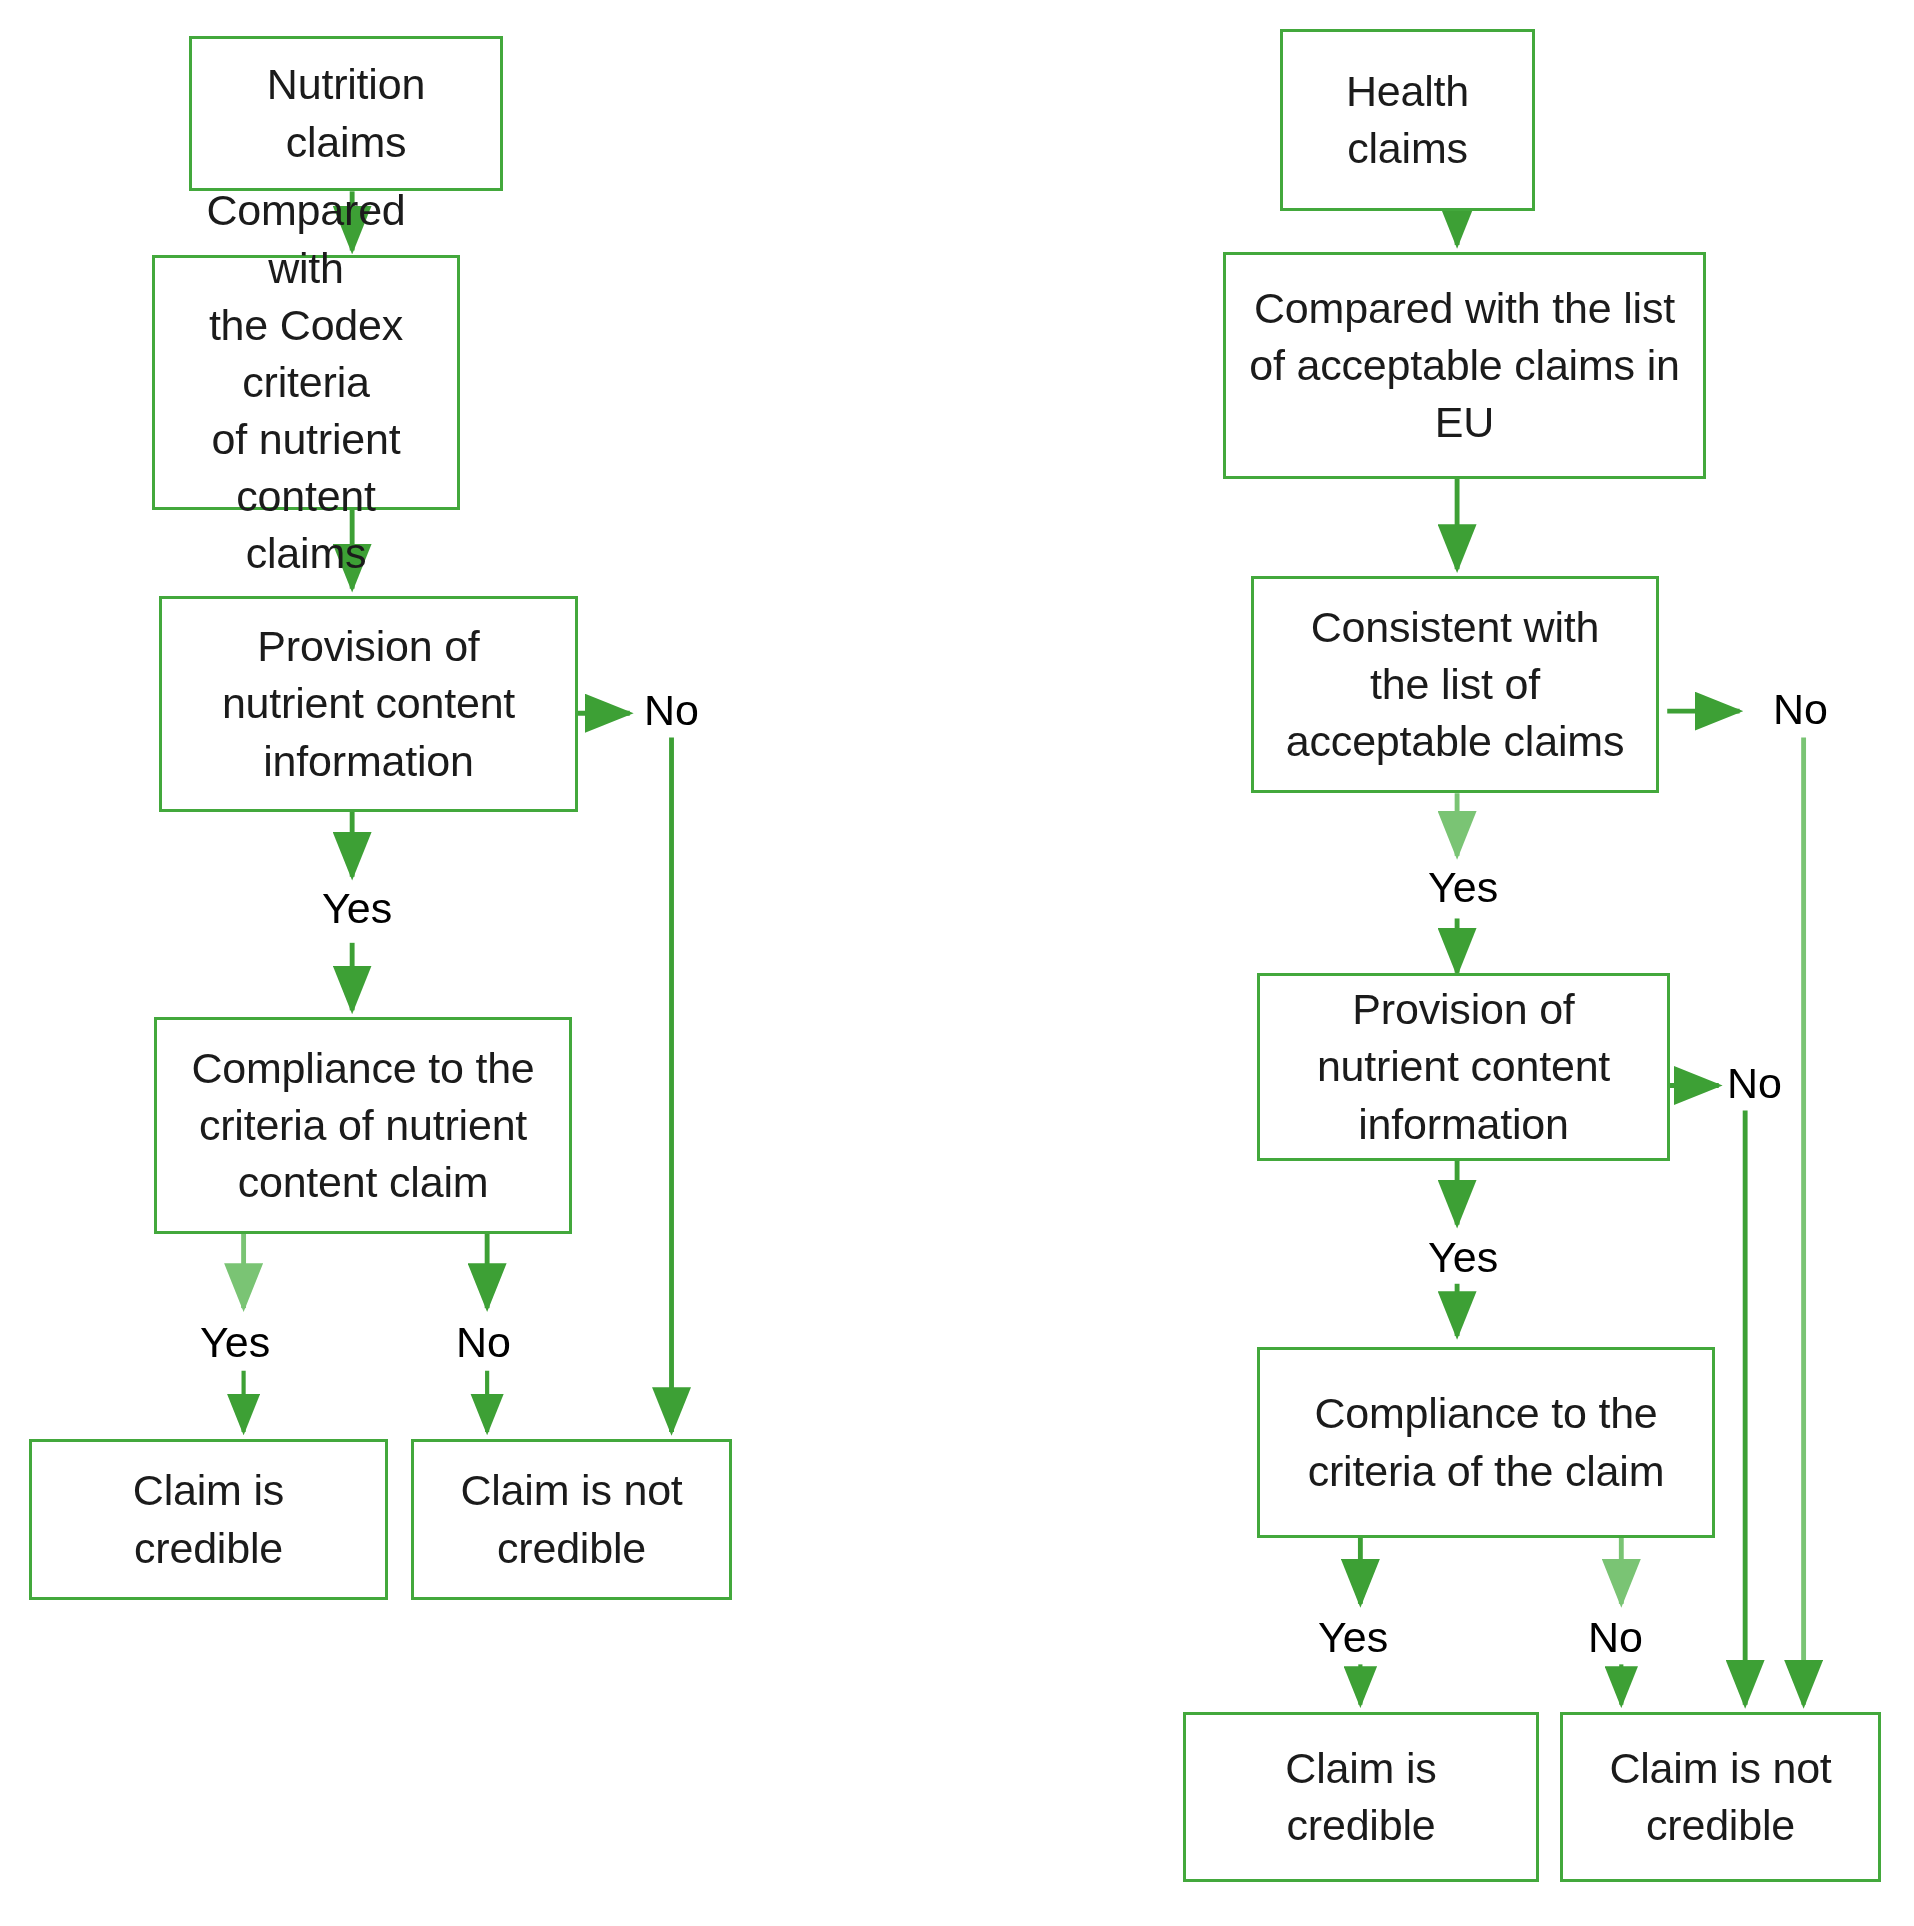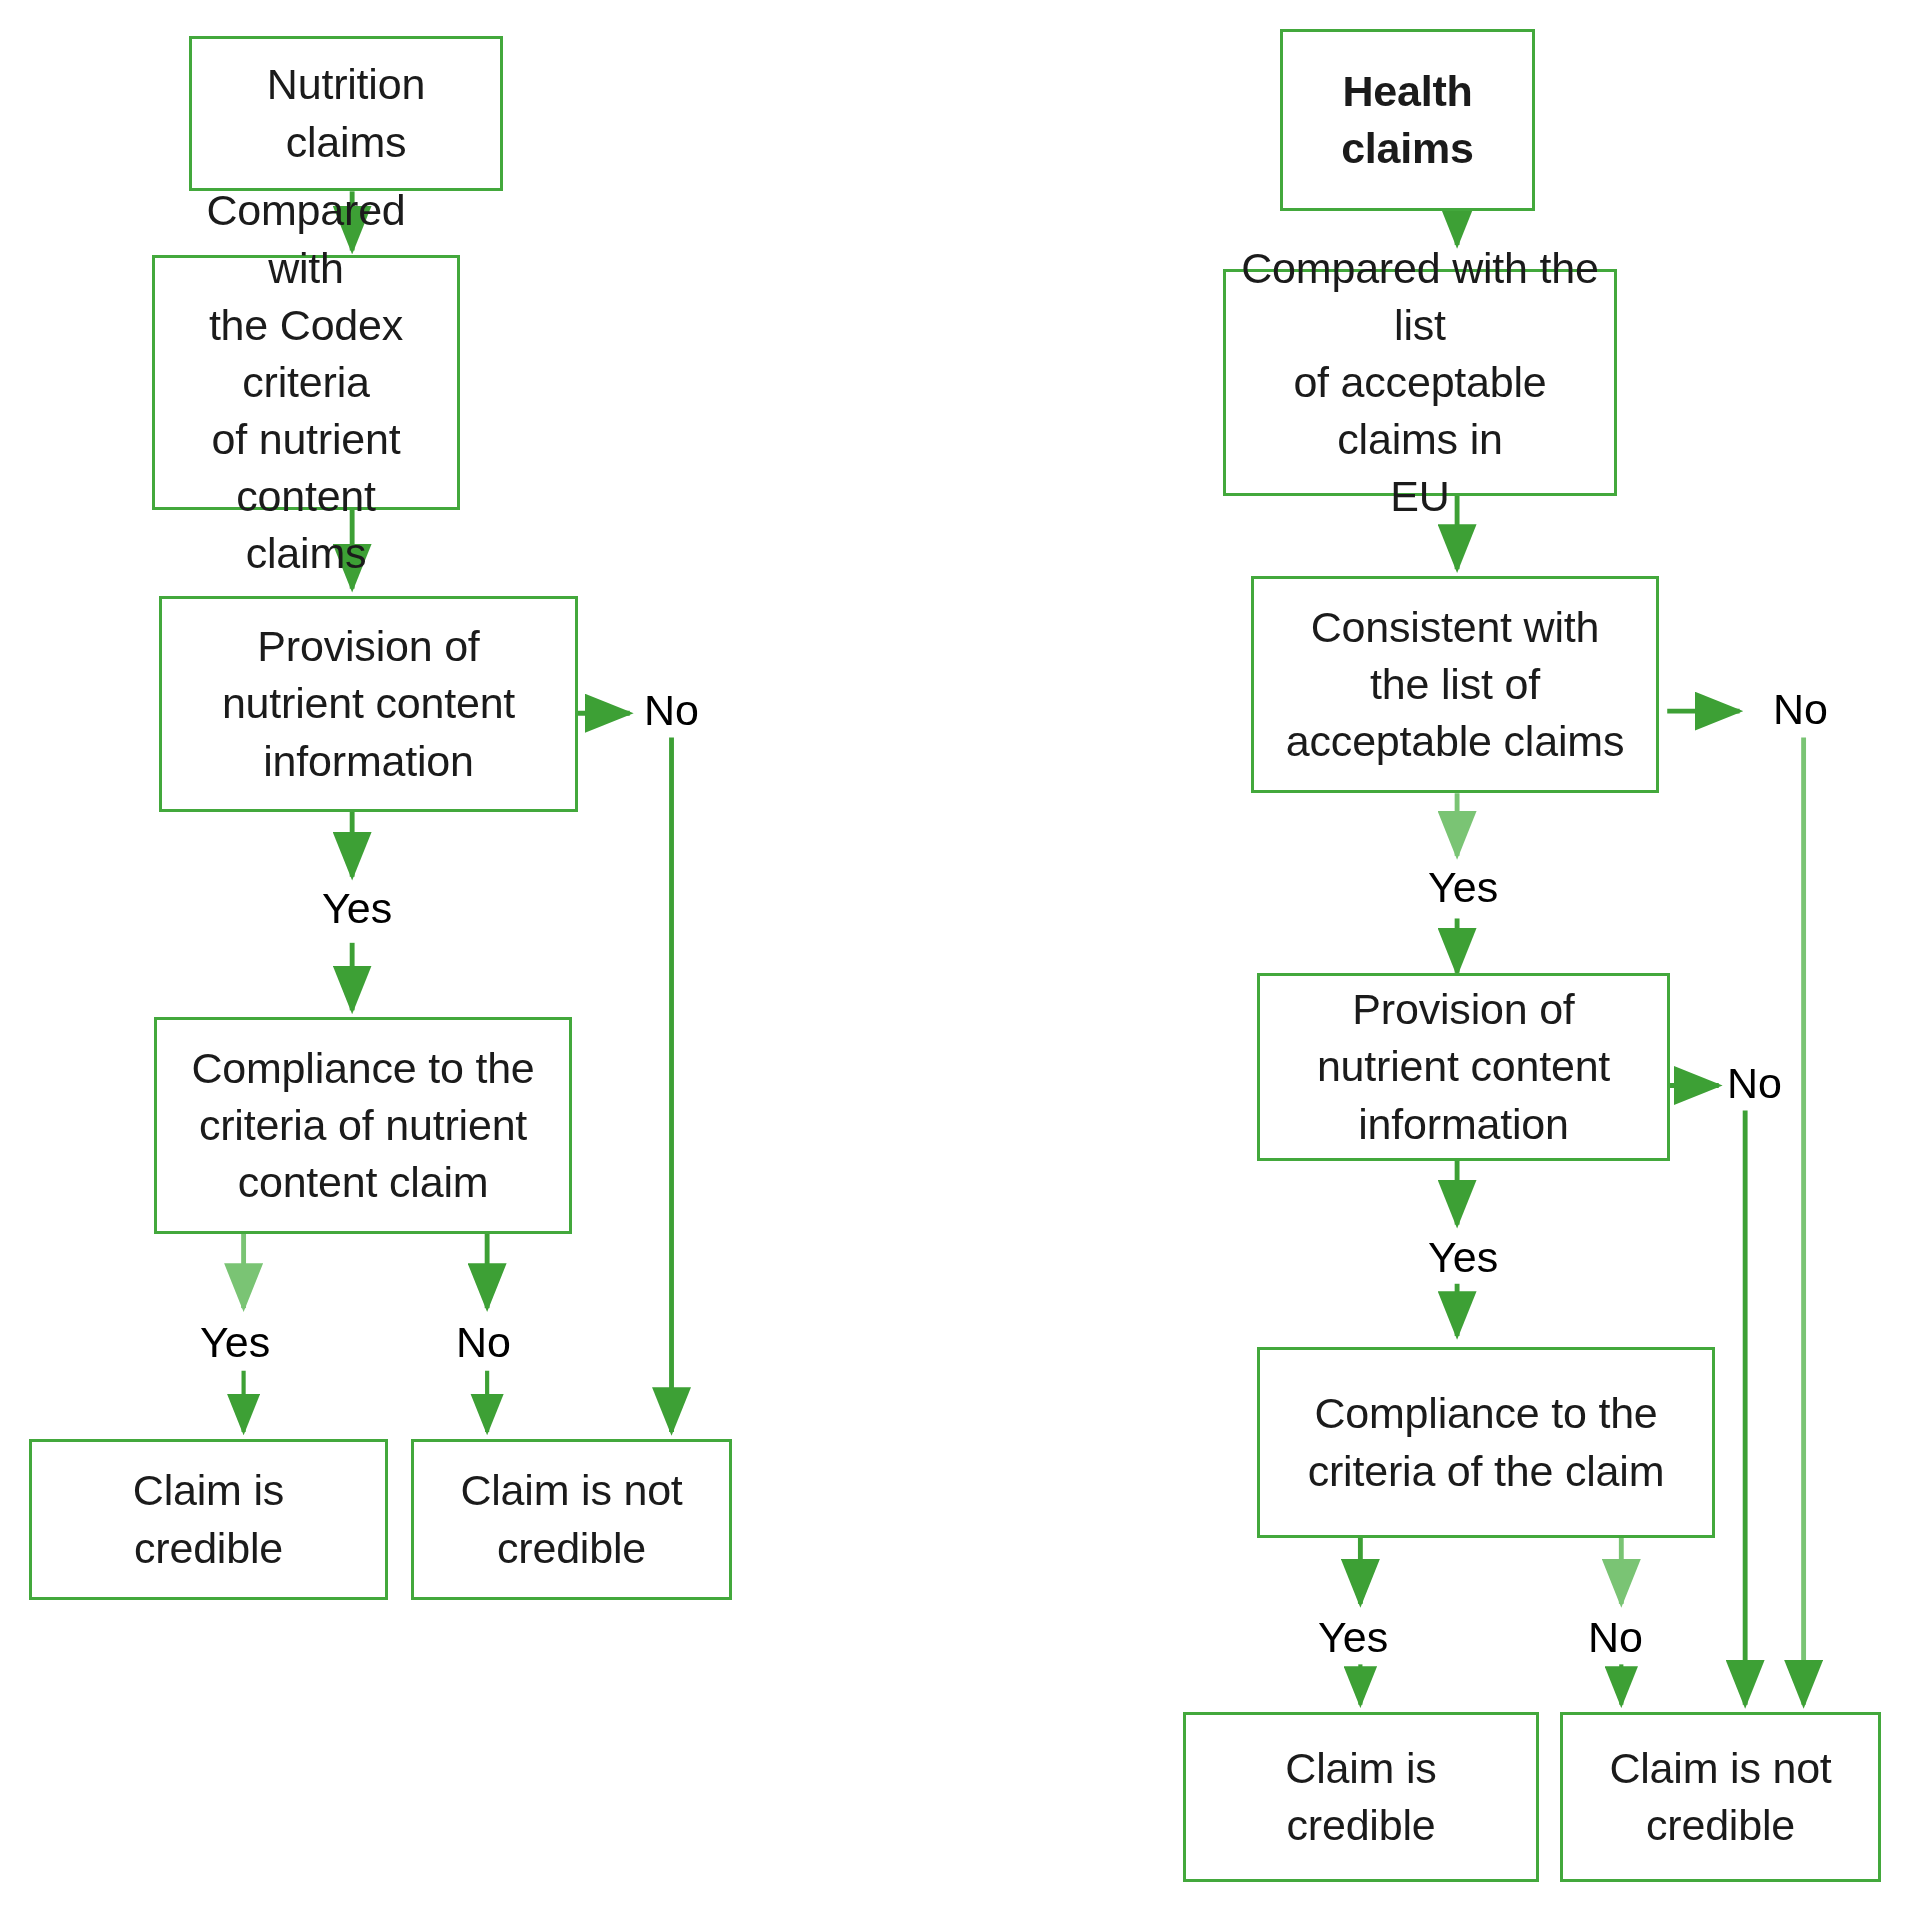--- a/index.html
+++ b/index.html
@@ -137,25 +137,25 @@
   <div class="node-box" style="left:411px; top:1439px; width:321px; height:161px;">
     <span class="txt">Claim is not
 credible</span>
   </div>
 
   <div class="edge-label" style="left:644px; top:689px;">No</div>
   <div class="edge-label" style="left:322px; top:887px;">Yes</div>
   <div class="edge-label" style="left:200px; top:1321px;">Yes</div>
   <div class="edge-label" style="left:456px; top:1321px;">No</div>
 
-  <div class="node-box" style="left:1280px; top:29px; width:255px; height:182px;font-weight:bold;">
+  <div class="node-box" style="left:1280px; top:29px; width:255px; height:182px;">
     <span class="txt">Health claims</span>
   </div>
 
-  <div class="node-box" style="left:1223px; top:269px; width:394px; height:227px;">
+  <div class="node-box" style="left:1223px; top:252px; width:483px; height:227px;">
     <span class="txt">Compared with the list
 of acceptable claims in
 EU</span>
   </div>
 
   <div class="node-box" style="left:1251px; top:576px; width:408px; height:217px;">
     <span class="txt">Consistent with
 the list of
 acceptable claims</span>
   </div>

